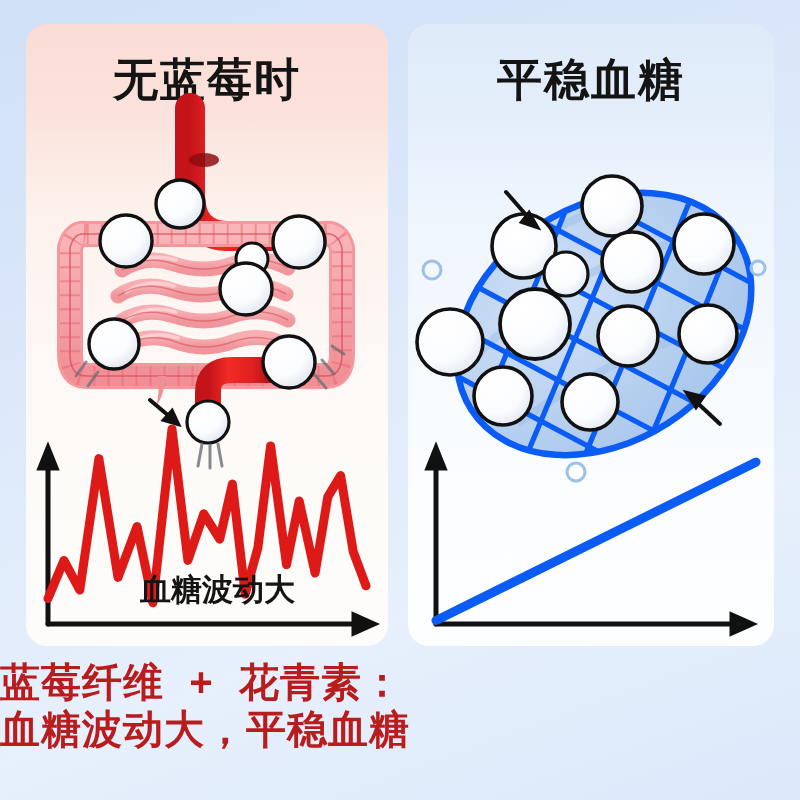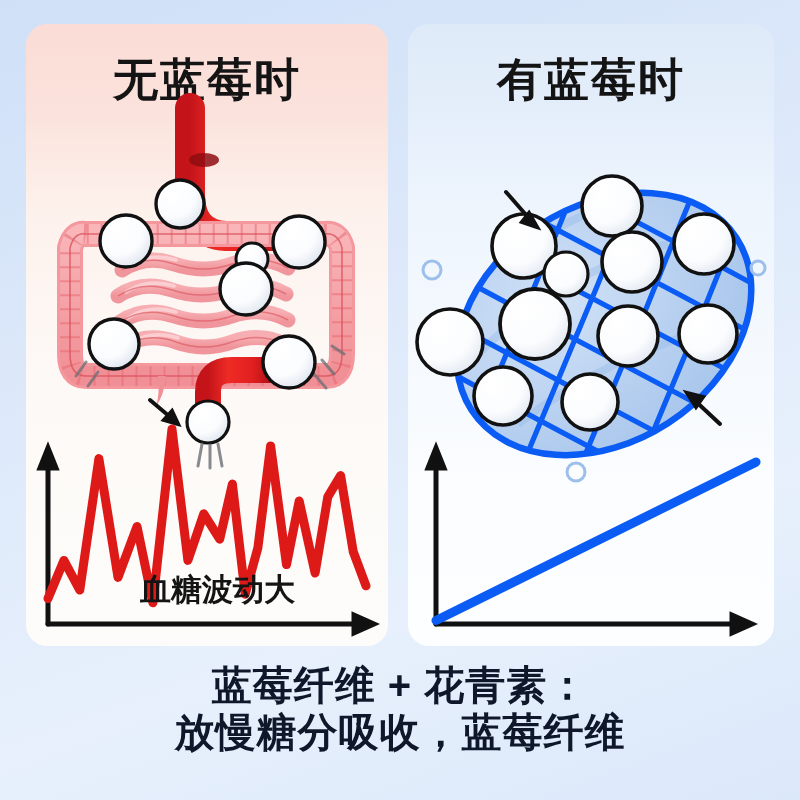--- a/index.html
+++ b/index.html
@@ -34,23 +34,23 @@
   .lbl{
     position:absolute;font-weight:bold;color:#141414;
     font-family:"DejaVu Sans","Liberation Sans",sans-serif;
     white-space:nowrap;line-height:1;
   }
   #label-glucose-left{left:40px;top:356px;font-size:31px;}
   #label-fluct{left:82px;top:550px;font-size:31px;margin-left:32px;}
 
   
   #caption{
-    position:absolute;left:0;right:0;top:662px;text-align:center;
-    color:#0f172a;font-weight:bold;
-    font-family:Liberation Sans, sans-serif;
+    position:absolute;left:0;right:0;top:662px;text-align:left;
+    color:#b91c1c;font-weight:bold;
+    font-family:Liberation Mono, monospace;
   }
   #caption .line1{font-size:40px;line-height:1.18;letter-spacing:1px;}
   #caption .line2{font-size:40px;line-height:1.18;letter-spacing:1px;}
 </style>
 </head>
 <body>
 
 <div class="stage">
 
   <div class="card" id="card-left">
@@ -153,21 +153,21 @@
           <path d="M348 600 L328 591 L328 609 Z"></path>
         </g>
         <polyline fill="none" stroke="#dd1a18" stroke-width="9" stroke-linejoin="round" stroke-linecap="round" points="22.0,574.6 37.9,536.4 53.8,566.1 72.9,434.6 92.0,553.4 111.0,502.5 126.9,578.8 146.0,405.0 161.9,536.4 177.8,489.8 193.7,515.2 206.4,460.1 219.2,570.3 231.9,523.7 244.6,421.9 260.5,540.6 273.2,477.0 289.1,549.1 301.8,472.8 314.6,451.6 327.3,527.9 340.0,561.8"></polyline>
       </g>
     </svg>
 
     <div class="lbl" id="label-fluct">血糖波动大</div>
   </div>
 
   <div class="card" id="card-right">
-    <div class="card-title">有蓝莓时</div>
+    <div class="card-title">平稳血糖</div>
 
     <svg class="art" viewBox="0 0 366 622">
       <defs>
         <radialGradient id="gelFill" cx="40%" cy="32%" r="78%">
           <stop offset="0%" stop-color="#cfe0f6"></stop>
           <stop offset="55%" stop-color="#b3cdef"></stop>
           <stop offset="100%" stop-color="#9dbfe9"></stop>
         </radialGradient>
         <radialGradient id="ballGrad2" cx="35%" cy="30%" r="75%">
           <stop offset="0%" stop-color="#ffffff"></stop>
@@ -248,16 +248,16 @@
           <path d="M344 600 L324 591 L324 609 Z"></path>
         </g>
         <line x1="28.0" y1="596.5" x2="348.0" y2="438.1" stroke="#0b5cf5" stroke-width="9" stroke-linecap="round"></line>
       </g>
     </svg>
 
   </div>
 
   <div id="caption">
     <div class="line1">蓝莓纤维 + 花青素：</div>
-    <div class="line2">放慢糖分吸收，蓝莓纤维</div>
+    <div class="line2">血糖波动大，平稳血糖</div>
   </div>
 
 </div>
 
 </body></html>

